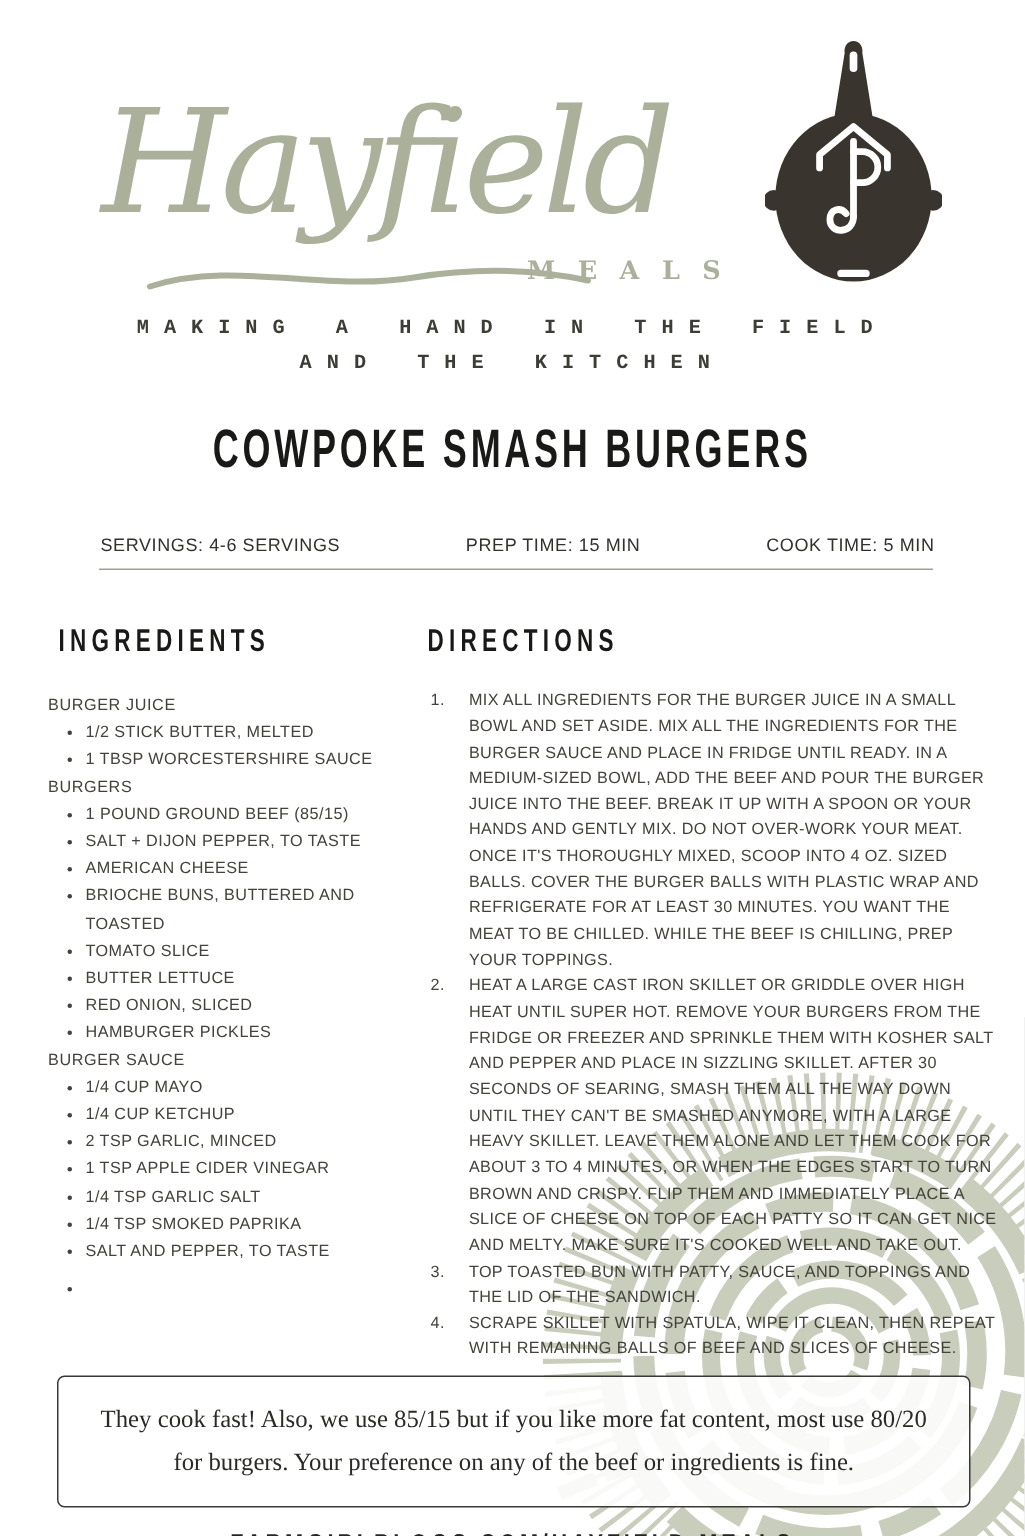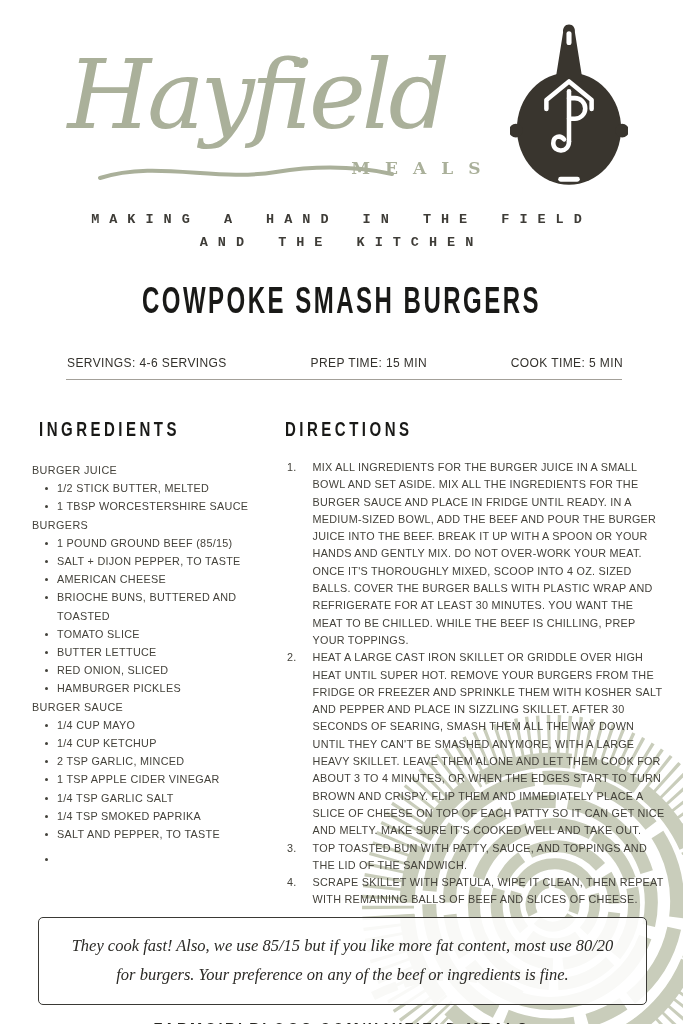--- a/index.html
+++ b/index.html
@@ -22,21 +22,21 @@
     bottom: -92px;
     z-index: 0;
   }
 
   .content { position: relative; z-index: 1; }
 
   
   .header {
     display: flex;
     justify-content: center;
-    align-items: flex-start;
+    align-items: center;
     padding-top: 20px;
     height: 196px;
   }
   .logo-block { position: relative; width: 440px; }
   .brand-script {
     font-family: "DejaVu Serif", serif;
     font-style: italic;
     font-size: 96px;
     line-height: 150px;
     color: #aab09a;
@@ -157,21 +157,20 @@
     position: relative;
     margin: 8px 36px 0 38px;
     border: 1.5px solid #3a3935;
     border-radius: 5px;
     background: rgba(255,255,255,0.88);
     padding: 13px 28px 15px;
     text-align: center;
   }
   .note-text {
     font-family: "Liberation Serif", serif;
-    font-style: italic;
     font-size: 16.5px;
     line-height: 29px;
     color: #2b2a26;
   }
 
   
   .footer { margin-top: 14px; text-align: center; }
   .footer-url {
     display: inline-block;
     transform: scaleY(1.25);

